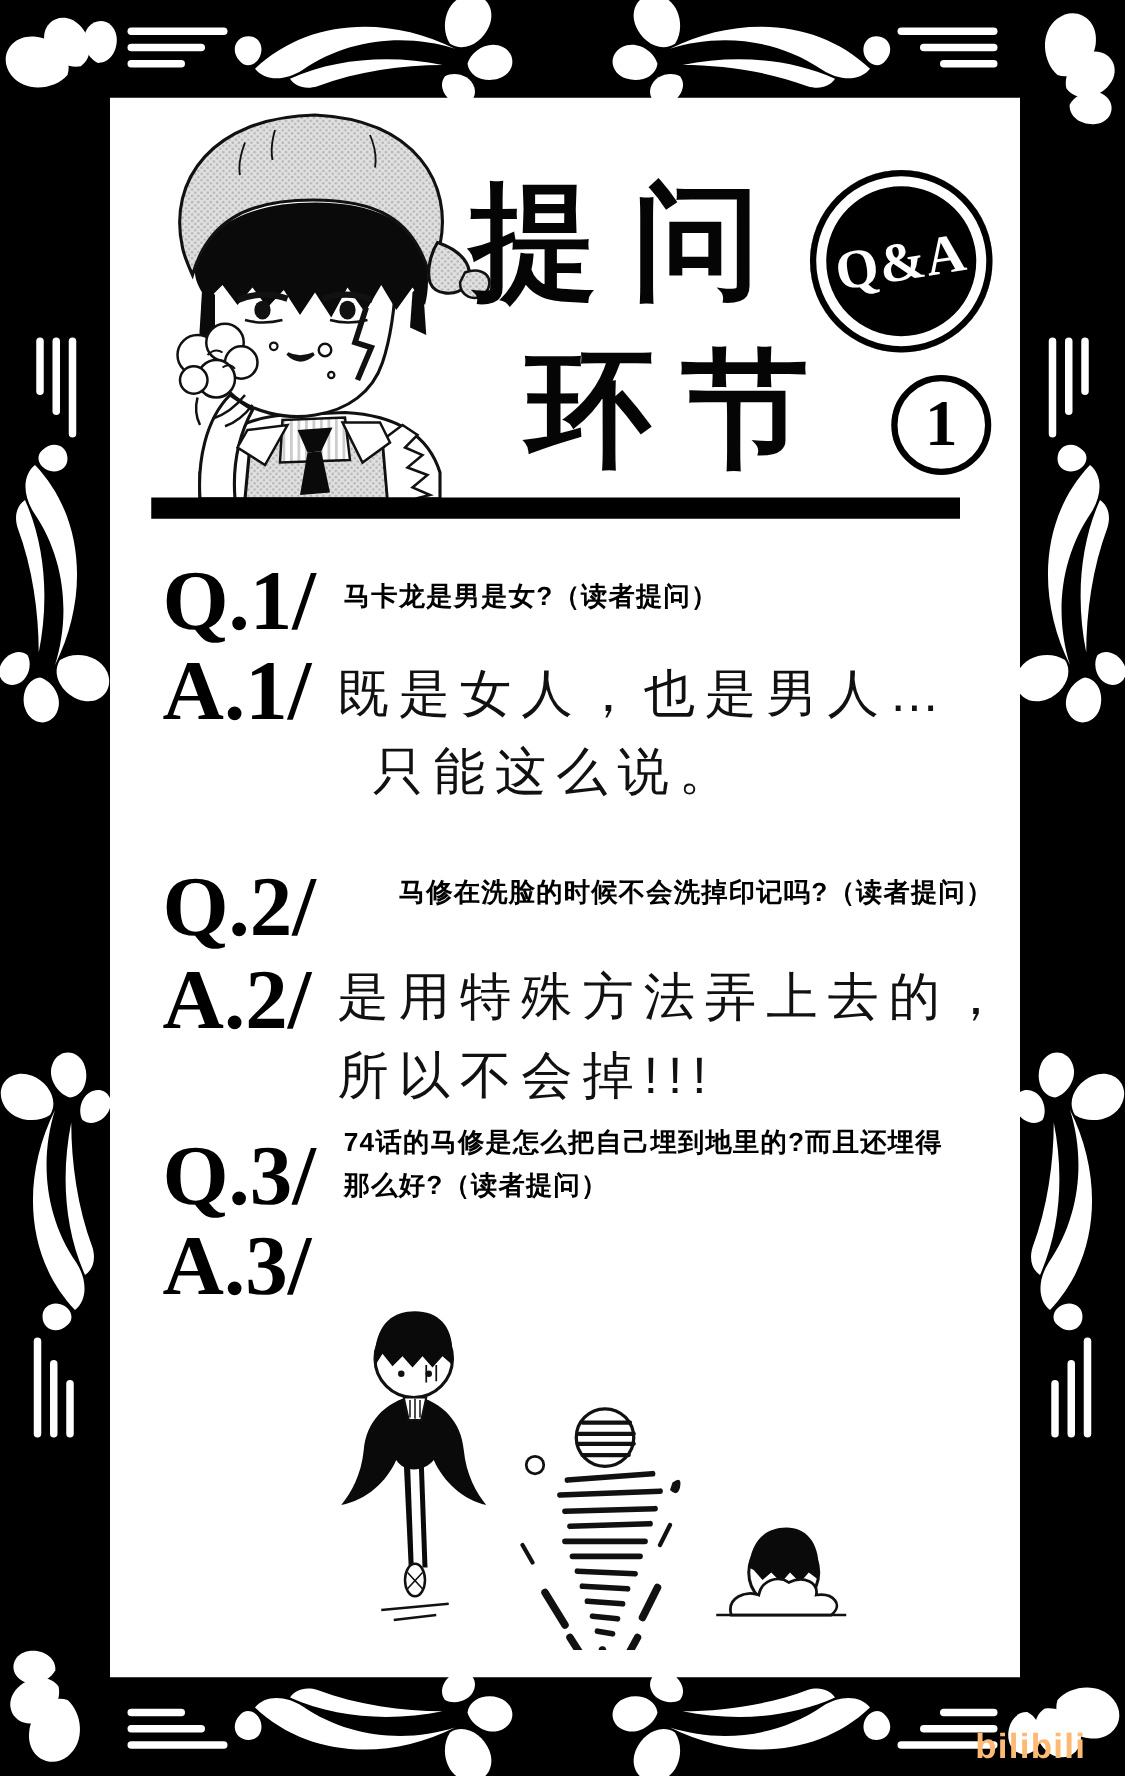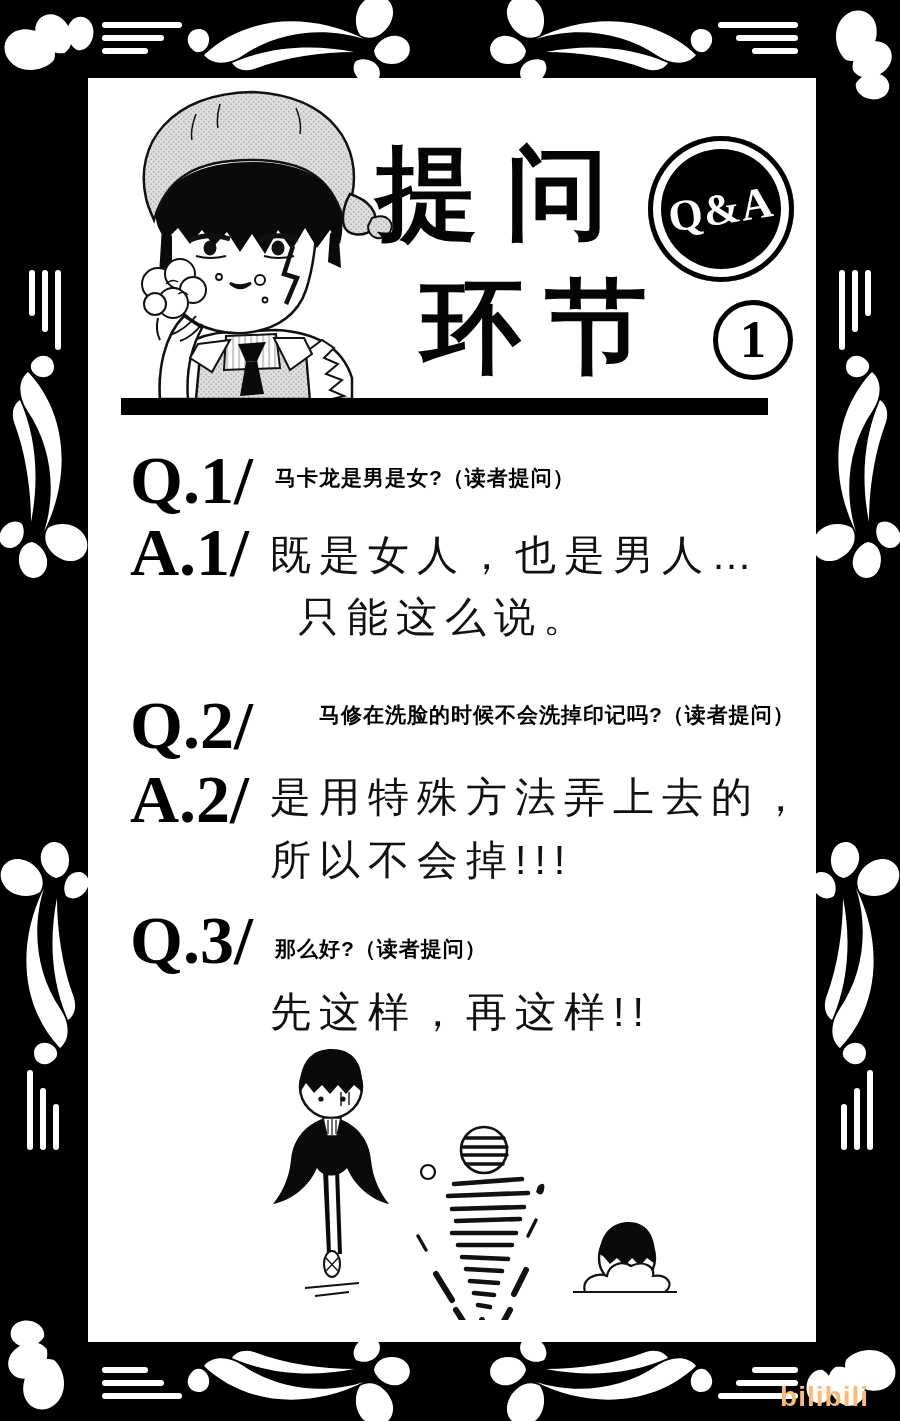--- a/index.html
+++ b/index.html
@@ -196,22 +196,23 @@
   <div class="at" style="left:182px;top:452px;">既是女人，也是男人…</div>
   <div class="at" style="left:182px;top:514px;margin-left:28px;">只能这么说。</div>
 
   <div class="ql" style="left:42px;top:617px;">Q.2/</div>
   <div class="qt" style="left:187px;top:622px;margin-left:44px;">马修在洗脸的时候不会洗掉印记吗?（读者提问）</div>
   <div class="ql" style="left:42px;top:691px;">A.2/</div>
   <div class="at" style="left:182px;top:757px;">所以不会掉!!!</div>
   <div class="at" style="left:182px;top:694px;">是用特殊方法弄上去的，</div>
 
   <div class="ql" style="left:42px;top:832px;">Q.3/</div>
+  <div class="qt" style="left:187px;top:822px;">74话的马修是怎么把自己埋到地里的?而且还埋得</div>
   <div class="qt" style="left:187px;top:856px;">那么好?（读者提问）</div>
-  <div class="at" style="left:182px;top:909px;">先这样，再这样!!</div>
+  <div class="ql" style="left:42px;top:904px;">A.3/</div>
 
   <svg class="footer-art" width="480" height="284" viewBox="0 0 480 284">
 
     <g transform="translate(40,6)">
       <path d="M60,74 C36,80 22,96 20,118 C18,138 10,152 2,162 C22,158 38,144 46,126 C52,136 68,136 76,126 C84,144 100,158 118,162 C110,152 102,138 100,118 C98,96 84,80 60,74 Z" fill="#0a0a0a"></path>
       <path d="M52,128 L56,212 L60,212 L57,128 Z" fill="#0a0a0a"></path>
       <path d="M64,128 L67,212 L71,212 L68,128 Z" fill="#0a0a0a"></path>
       <circle cx="60" cy="45" r="31" fill="#fff" stroke="#111" stroke-width="2.5"></circle>
       <path d="M29,40 C31,16 44,7 61,7 C79,7 91,18 91,40 L91,50 L83,43 L75,52 L67,43 L59,52 L51,43 L43,51 L35,41 L30,49 Z" fill="#0a0a0a"></path>
       <circle cx="50" cy="57" r="2.6" fill="#111"></circle>

